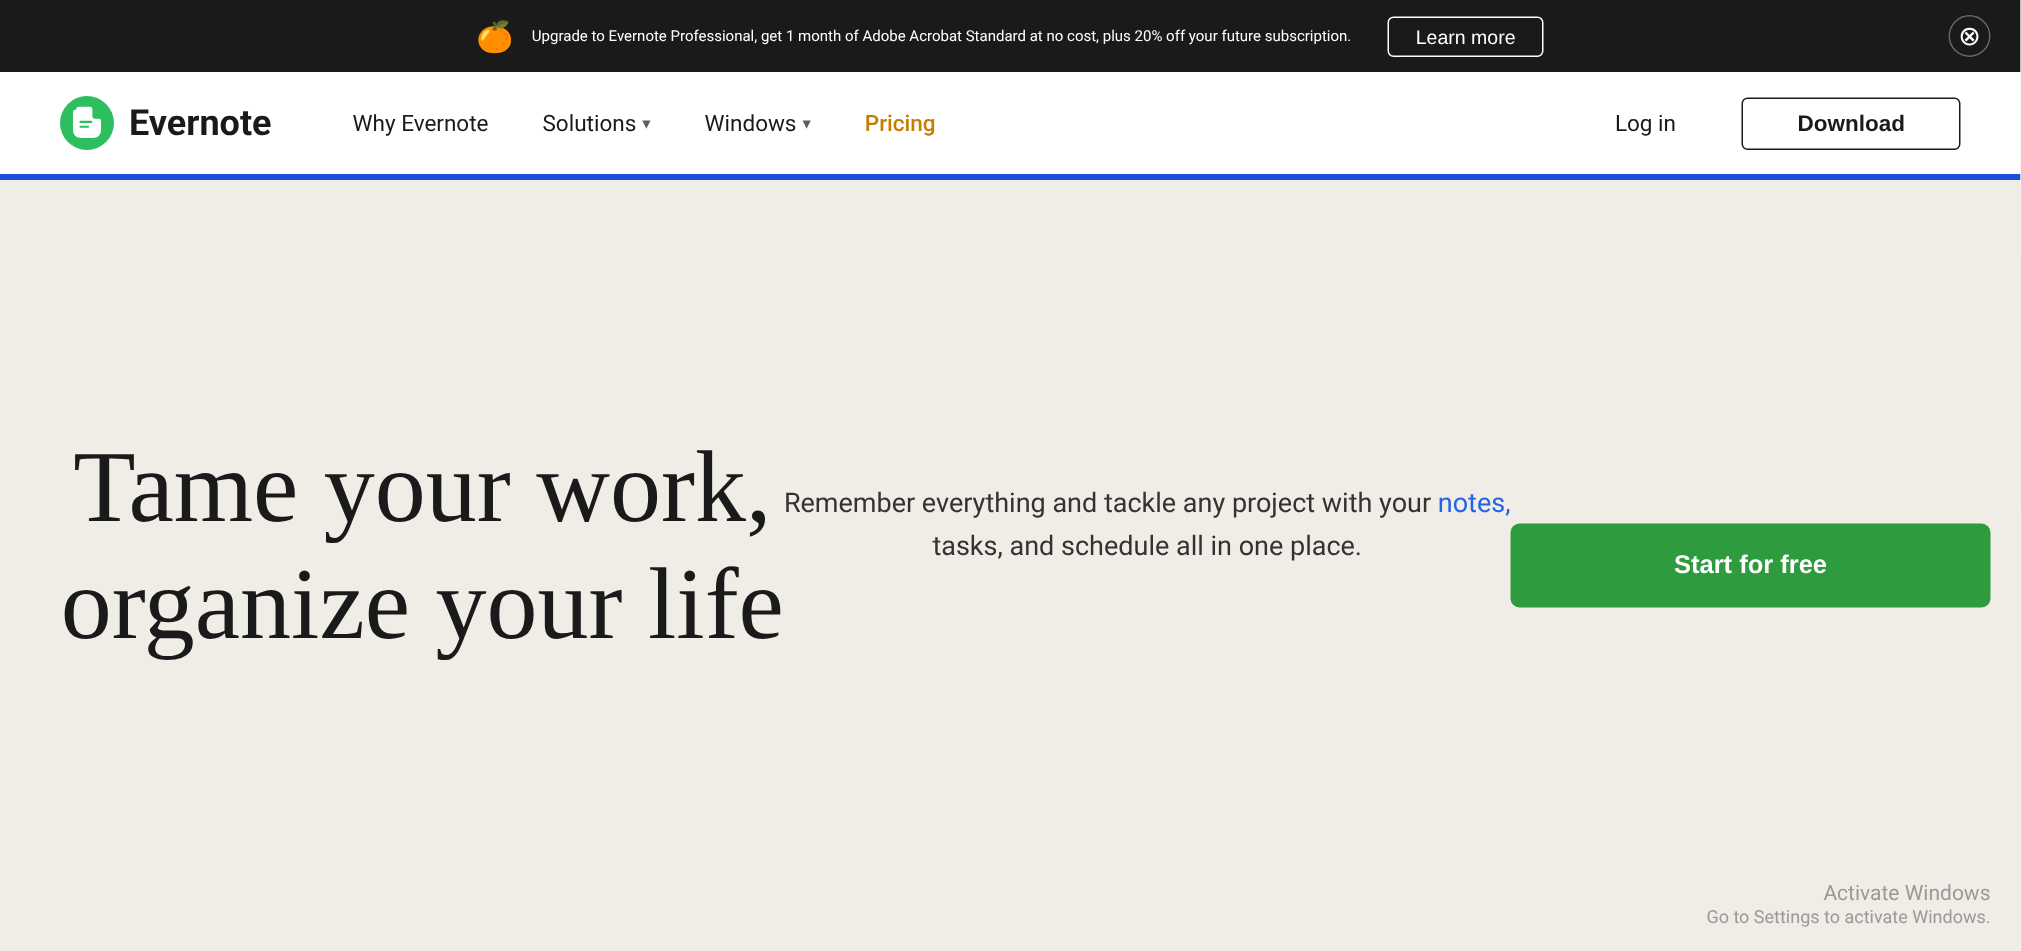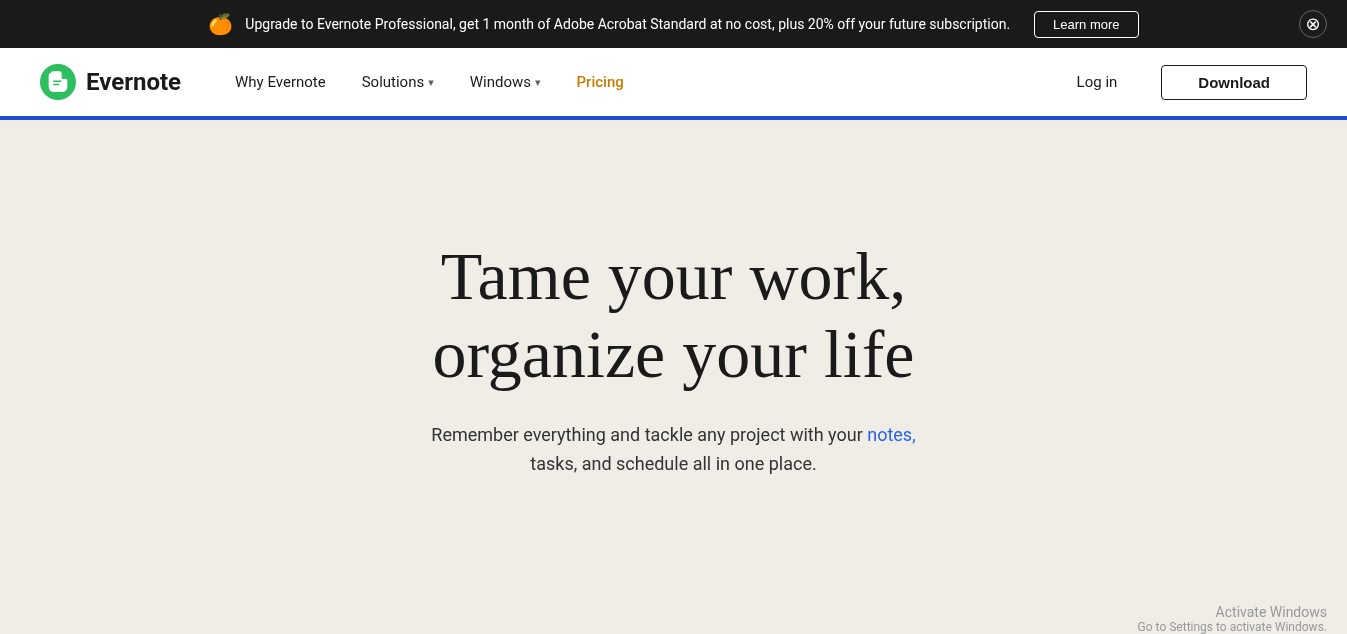--- a/index.html
+++ b/index.html
@@ -30,21 +30,21 @@
       display: flex;
       align-items: center;
       gap: 12px;
     }
 
     .banner-icon {
       font-size: 20px;
     }
 
     .banner-text {
-      font-size: 14px;
+      font-size: 10px;
       color: #fff;
     }
 
     .banner-btn {
       background: transparent;
       border: 1.5px solid #fff;
       color: #fff;
       padding: 5px 18px;
       border-radius: 4px;
       font-size: 13px;
@@ -143,24 +143,24 @@
       padding: 8px 36px;
       border-radius: 4px;
       cursor: pointer;
     }
 
     
     .hero {
       background-color: #f0ede6;
       min-height: 514px;
       display: flex;
-      flex-direction: column;
-      align-items: center;
-      justify-content: center;
-      padding: 60px 20px 47px;
+      flex-direction: row;
+      align-items: center;
+      justify-content: flex-end;
+      padding: 60px 20px 60px;
       position: relative;
     }
 
     .hero-title {
       font-family: Georgia, 'Times New Roman', serif;
       font-size: 68px;
       font-weight: 400;
       color: #1a1a1a;
       text-align: center;
       line-height: 1.15;
@@ -188,21 +188,21 @@
       font-weight: 600;
       padding: 18px 60px;
       border: none;
       border-radius: 6px;
       cursor: pointer;
       min-width: 320px;
     }
 
     .activate-windows {
       position: absolute;
-      bottom: 0;
+      bottom: 16px;
       right: 20px;
       text-align: right;
     }
 
     .activate-title {
       font-size: 14px;
       color: #999;
     }
 
     .activate-subtitle {
@@ -272,18 +272,19 @@
 
 <section class="hero">
   <h1 class="hero-title">
     <span>Tame your work,</span><br>
     <span>organize your life</span>
   </h1>
   <p class="hero-subtitle">
     Remember everything and tackle any project with your <span class="highlight">notes,</span><br>
     tasks, and schedule all in one place.
   </p>
+  <button class="start-btn">Start for free</button>
 
   <div class="activate-windows">
     <div class="activate-title">Activate Windows</div>
     <div class="activate-subtitle">Go to Settings to activate Windows.</div>
   </div>
 </section>
 
 </body></html>

